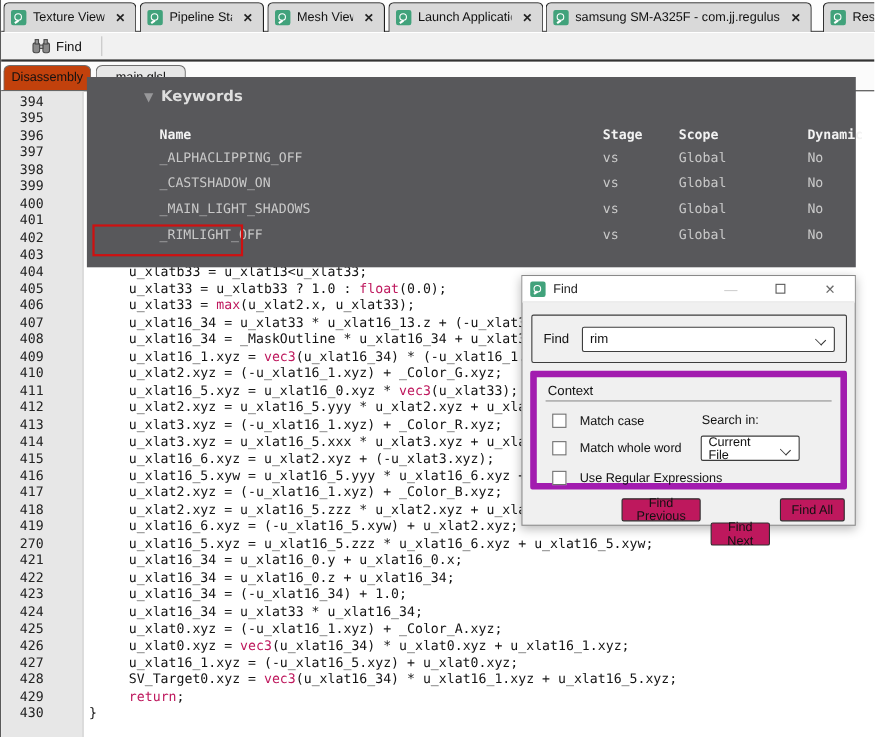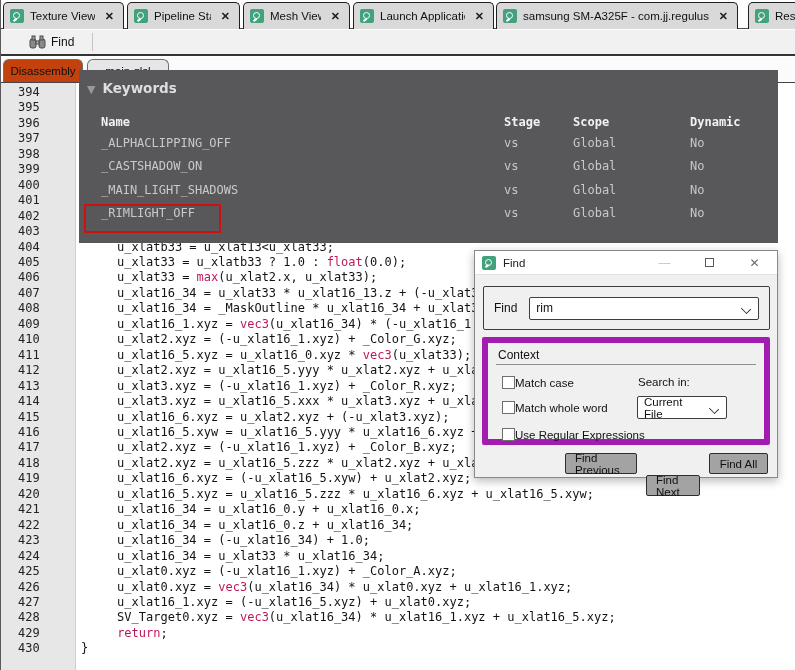--- a/index.html
+++ b/index.html
@@ -29,21 +29,21 @@
   
   .editor { position:absolute; left:0; top:82px; width:795px; height:588px; background:#fff; border-top:1px solid #444; }
   .gutter-bg { position:absolute; left:0; top:0; width:75px; height:588px; background:#e7e7e7; border-right:1px solid #cfcfcf; }
   .code-lines { position:absolute; left:0; top:2px; width:795px; font-family:"DejaVu Sans Mono", monospace; font-size:12px; line-height:15.46px; }
   .code-row { display:flex; height:15.46px; white-space:pre; }
   .code-row .ln { width:75px; flex:0 0 75px; padding-left:17px; color:#222; }
   .code-row .src { padding-left:5px; color:#131313; }
   .kwd { color:#be185d; }
 
   
-  .kw-panel { position:absolute; left:78px; top:70px; width:699px; height:173px; background:#58585b; color:#cdcdcd; font-family:"DejaVu Sans Mono", monospace; z-index:5; }
+  .kw-panel { position:absolute; left:78px; top:70px; width:699px; height:173px; background:#58585b; color:#cdcdcd; font-family:"DejaVu Sans Mono", monospace; z-index:5;padding-left:44px; }
   .kw-title { padding:10px 0 0 8px; height:28px; font-size:13.5px; font-weight:bold; color:#dedede; font-family:"DejaVu Sans", sans-serif; }
   .kw-title .tri { color:#98989a; font-size:11px; margin-right:7px; }
   .kw-row { display:grid; grid-template-columns:403px 69px 117px 1fr; padding-left:22px; font-size:12px; }
   .kw-header { margin-top:14px; height:20px; line-height:20px; font-weight:bold; color:#f2f2f2; }
   .kw-data  { height:23.4px; line-height:23.4px; color:#c9c9c9; }
   .kw-redbox { position:absolute; left:5px; top:134px; width:137px; height:29px; border:2px solid #cf1010; z-index:6; }
 
   
   .dialog { position:absolute; left:473px; top:250px; width:304px; height:228px; background:#f0f0f0; border:1px solid #898989; box-shadow:0 3px 9px rgba(0,0,0,.28); z-index:10; font-size:12px; color:#111; }
   .dlg-title { height:24px; background:#fff; display:flex; align-items:center; padding-left:7px; border-bottom:1px solid #e2e2e2; }
@@ -56,27 +56,27 @@
 
   .find-group { position:absolute; left:8px; top:35px; width:287px; height:44px; border:1px solid #3d3d3d; border-radius:2px; background:#f0f0f0; display:flex; align-items:center; padding:0 10px; }
   .combo { position:relative; background:#fff; border:1px solid #3d3d3d; border-radius:2px; height:23px; display:flex; align-items:center; padding:0 22px 0 6px; }
   .combo .chev { position:absolute; right:6px; top:50%; transform:translateY(-50%); width:10px; height:10px; }
   .chev:before { content:""; position:absolute; left:0; top:2px; width:7px; height:7px; border-right:1.6px solid #333; border-bottom:1.6px solid #333; transform:rotate(45deg) scale(1,.8); }
   .find-combo { flex:1; margin-left:12px; }
 
   .ctx-group { position:absolute; left:7px; top:86px; width:288px; height:108px; border:6px solid #a21caf; border-radius:2px; }
   .ctx-caption { position:absolute; left:10px; top:5px; font-size:12px; }
   .ctx-rule { position:absolute; left:8px; right:8px; top:21px; border-top:1px solid #8f8f8f; }
-  .cb-row { position:absolute; left:14px; display:flex; align-items:center; gap:0; font-size:11.5px; }
+  .cb-row { position:absolute; left:14px; display:flex; align-items:center; gap:12px; font-size:11.5px; }
   .cb { width:13px; height:13px; background:#fff; border:1px solid #6f6f6f; flex:0 0 13px; }
   .searchin-label { position:absolute; left:150px; top:33px; font-size:11.5px; }
   .searchin-combo { position:absolute; left:149px; top:53px; width:90px; font-size:11.5px; }
 
   .dlg-buttons { position:absolute; left:0; right:9px; top:202px; display:flex; justify-content:flex-end; gap:9px; }
-  .btn { border:1px solid #2e2e2e; border-radius:2px; background:#a3a3a3; height:21px; font-size:11.5px; display:flex; align-items:center; justify-content:center; padding:0 9px; color:#111; }
+  .btn { border:1px solid #2e2e2e; border-radius:2px; background:#be185d; height:21px; font-size:11.5px; display:flex; align-items:center; justify-content:center; padding:0 9px; color:#111;text-align:center; }
   .btn-prev { width:72px; } .btn-next { width:54px;margin-top:22px; } .btn-all { width:59px; }
 
   svg { display:block; }
 </style>
 </head>
 <body>
 
 <div id="root">
 
   <div class="app-tabbar" id="app-tabs">
@@ -158,21 +158,21 @@
         <div class="code-row"><span class="ln">410</span><span class="src">     u_xlat2.xyz = (-u_xlat16_1.xyz) + _Color_G.xyz;</span></div>
         <div class="code-row"><span class="ln">411</span><span class="src">     u_xlat16_5.xyz = u_xlat16_0.xyz * <span class="kwd">vec3</span>(u_xlat33);</span></div>
         <div class="code-row"><span class="ln">412</span><span class="src">     u_xlat2.xyz = u_xlat16_5.yyy * u_xlat2.xyz + u_xlat16_1.xyz;</span></div>
         <div class="code-row"><span class="ln">413</span><span class="src">     u_xlat3.xyz = (-u_xlat16_1.xyz) + _Color_R.xyz;</span></div>
         <div class="code-row"><span class="ln">414</span><span class="src">     u_xlat3.xyz = u_xlat16_5.xxx * u_xlat3.xyz + u_xlat16_1.xyz;</span></div>
         <div class="code-row"><span class="ln">415</span><span class="src">     u_xlat16_6.xyz = u_xlat2.xyz + (-u_xlat3.xyz);</span></div>
         <div class="code-row"><span class="ln">416</span><span class="src">     u_xlat16_5.xyw = u_xlat16_5.yyy * u_xlat16_6.xyz + u_xlat2.xyz;</span></div>
         <div class="code-row"><span class="ln">417</span><span class="src">     u_xlat2.xyz = (-u_xlat16_1.xyz) + _Color_B.xyz;</span></div>
         <div class="code-row"><span class="ln">418</span><span class="src">     u_xlat2.xyz = u_xlat16_5.zzz * u_xlat2.xyz + u_xlat16_1.xyz;</span></div>
         <div class="code-row"><span class="ln">419</span><span class="src">     u_xlat16_6.xyz = (-u_xlat16_5.xyw) + u_xlat2.xyz;</span></div>
-        <div class="code-row"><span class="ln">420</span><span class="src">     u_xlat16_5.xyz = u_xlat16_5.zzz * u_xlat16_6.xyz + u_xlat16_5.xyw;</span></div>
+        <div class="code-row"><span class="ln">270</span><span class="src">     u_xlat16_5.xyz = u_xlat16_5.zzz * u_xlat16_6.xyz + u_xlat16_5.xyw;</span></div>
         <div class="code-row"><span class="ln">421</span><span class="src">     u_xlat16_34 = u_xlat16_0.y + u_xlat16_0.x;</span></div>
         <div class="code-row"><span class="ln">422</span><span class="src">     u_xlat16_34 = u_xlat16_0.z + u_xlat16_34;</span></div>
         <div class="code-row"><span class="ln">423</span><span class="src">     u_xlat16_34 = (-u_xlat16_34) + 1.0;</span></div>
         <div class="code-row"><span class="ln">424</span><span class="src">     u_xlat16_34 = u_xlat33 * u_xlat16_34;</span></div>
         <div class="code-row"><span class="ln">425</span><span class="src">     u_xlat0.xyz = (-u_xlat16_1.xyz) + _Color_A.xyz;</span></div>
         <div class="code-row"><span class="ln">426</span><span class="src">     u_xlat0.xyz = <span class="kwd">vec3</span>(u_xlat16_34) * u_xlat0.xyz + u_xlat16_1.xyz;</span></div>
         <div class="code-row"><span class="ln">427</span><span class="src">     u_xlat16_1.xyz = (-u_xlat16_5.xyz) + u_xlat0.xyz;</span></div>
         <div class="code-row"><span class="ln">428</span><span class="src">     SV_Target0.xyz = <span class="kwd">vec3</span>(u_xlat16_34) * u_xlat16_1.xyz + u_xlat16_5.xyz;</span></div>
         <div class="code-row"><span class="ln">429</span><span class="src">     <span class="kwd">return</span>;</span></div>
         <div class="code-row"><span class="ln">430</span><span class="src">}</span></div>

